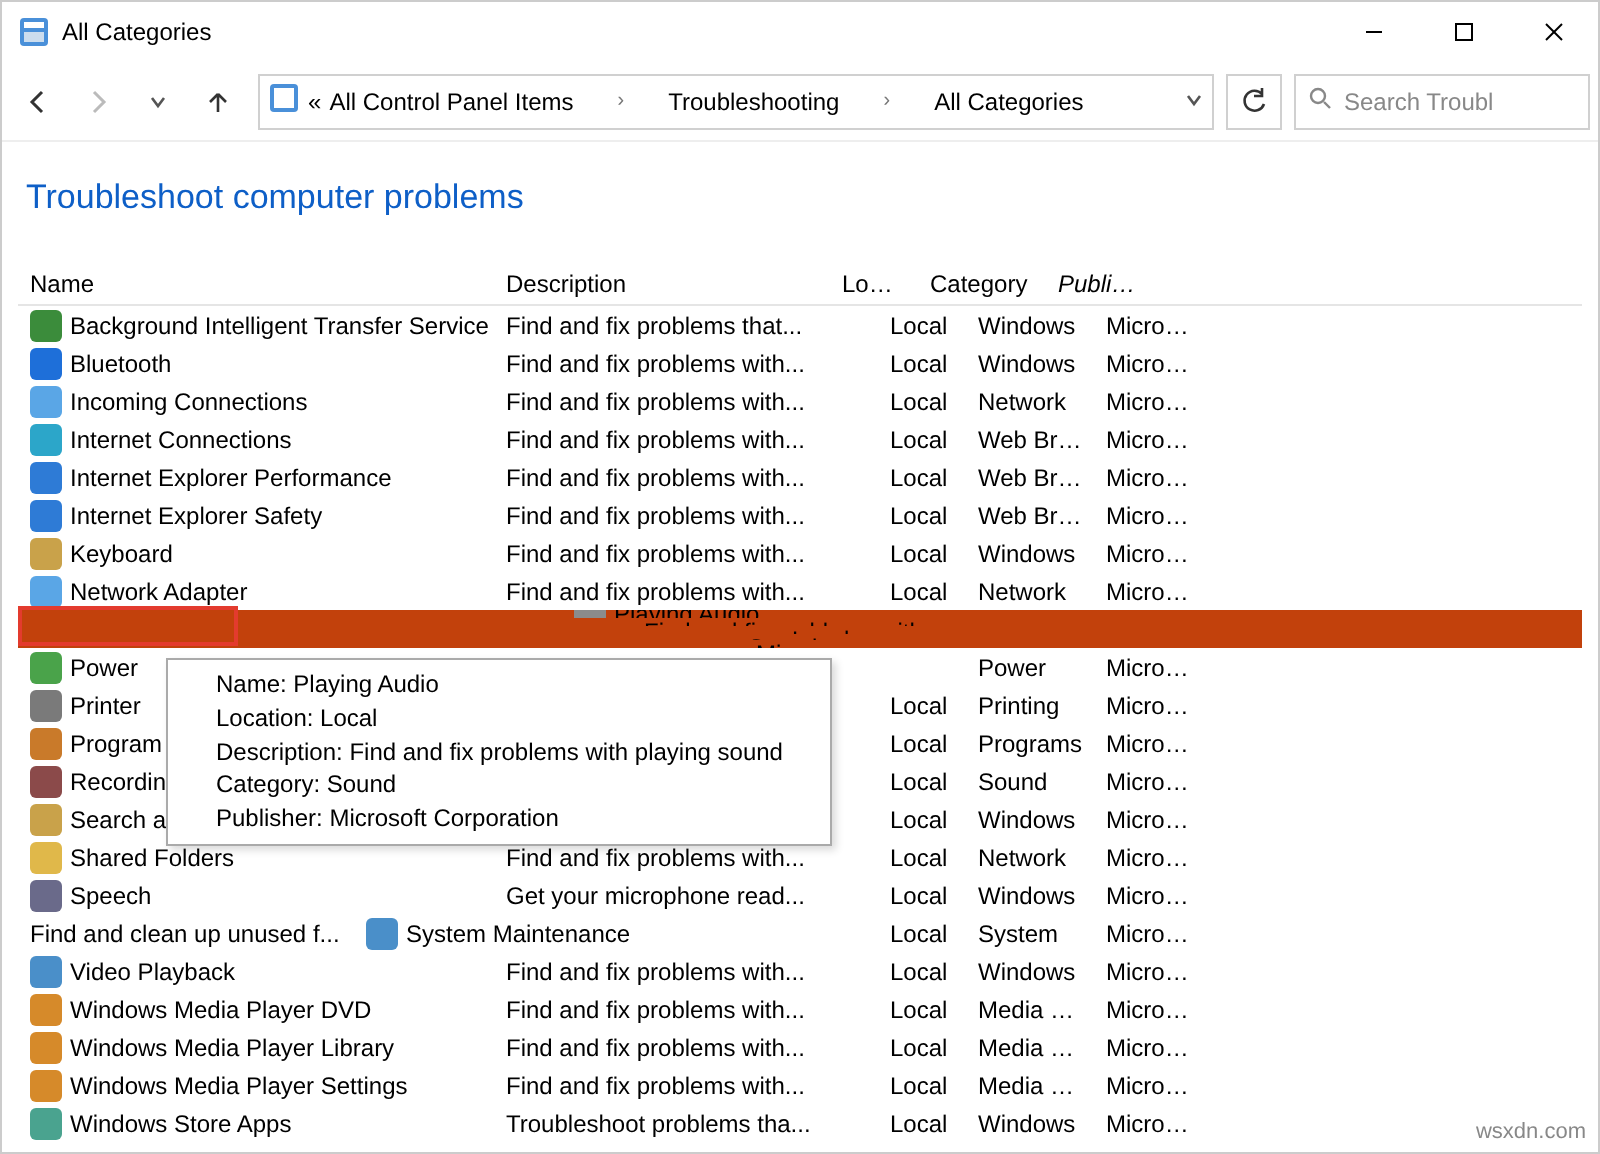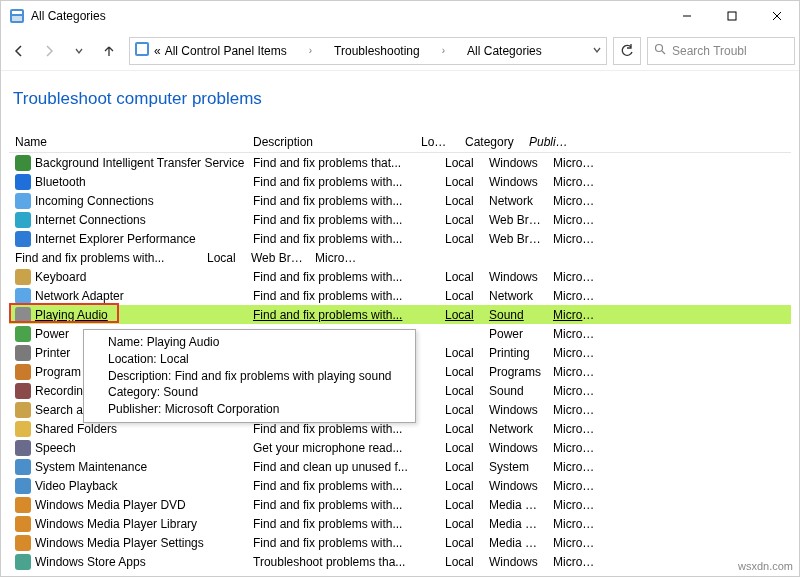--- a/index.html
+++ b/index.html
@@ -30,21 +30,21 @@
   .col { padding:0 6px; border-right:1px solid transparent; white-space:nowrap; overflow:hidden; text-overflow:ellipsis; }
   .col.c-name { width: 238px; }
   .col.c-desc { width: 168px; }
   .col.c-loc { width: 44px; }
   .col.c-cat { width: 64px; }
   .col.c-pub { width: 56px; font-style: italic; }
 
   .rows {}
   .row { display:flex; height: 19px; align-items:center; font-size:12px; }
   .row.high .cell { text-decoration:underline; }
-  .row.high { background:#bef264; }
+  .row.high { background:#c2410c;flex-direction:column; }
   .cell { padding:0 6px; white-space:nowrap; overflow:hidden; text-overflow:ellipsis; }
   .cell.c-name { width:238px; display:flex; align-items:center; gap:4px; }
   .cell.c-desc { width:168px; }
   .cell.c-loc { width:44px;margin-left:24px; }
   .cell.c-cat { width:64px; }
   .cell.c-pub { width:56px; }
   .ricon { width:16px; height:16px; flex-shrink:0; }
 
   .tooltip { position:absolute; left:82px; top:328px; background:#fff; border:1px solid #aaa; padding:4px 24px; font-size:12px; box-shadow:2px 2px 4px rgba(0,0,0,0.15); z-index:10; line-height:1.4; }
 
@@ -199,20 +199,24 @@
           <div class="cell c-name">
             <span class="ricon"><span class="blob" style="background:#2e7bd6"></span></span>
             <span>Internet Explorer Performance</span>
           </div>
           <div class="cell c-desc">Find and fix problems with...</div>
           <div class="cell c-loc">Local</div>
           <div class="cell c-cat">Web Bro...</div>
           <div class="cell c-pub">Microso...</div>
         </div>
         <div class="row">
+          <div class="cell c-name">
+            <span class="ricon"><span class="blob" style="background:#2e7bd6"></span></span>
+            <span>Internet Explorer Safety</span>
+          </div>
           <div class="cell c-desc">Find and fix problems with...</div>
           <div class="cell c-loc">Local</div>
           <div class="cell c-cat">Web Bro...</div>
           <div class="cell c-pub">Microso...</div>
         </div>
         <div class="row">
           <div class="cell c-name">
             <span class="ricon"><span class="blob" style="background:#c9a24a"></span></span>
             <span>Keyboard</span>
           </div>
@@ -305,25 +309,25 @@
           <div class="cell c-name">
             <span class="ricon"><span class="blob" style="background:#6a6a8a"></span></span>
             <span>Speech</span>
           </div>
           <div class="cell c-desc">Get your microphone read...</div>
           <div class="cell c-loc">Local</div>
           <div class="cell c-cat">Windows</div>
           <div class="cell c-pub">Microso...</div>
         </div>
         <div class="row">
+          <div class="cell c-desc">Find and clean up unused f...</div>
           <div class="cell c-name">
             <span class="ricon"><span class="blob" style="background:#4a8fc9"></span></span>
             <span>System Maintenance</span>
           </div>
-          <div class="cell c-desc">Find and clean up unused f...</div>
           <div class="cell c-loc">Local</div>
           <div class="cell c-cat">System</div>
           <div class="cell c-pub">Microso...</div>
         </div>
         <div class="row">
           <div class="cell c-name">
             <span class="ricon"><span class="blob" style="background:#4a8fc9"></span></span>
             <span>Video Playback</span>
           </div>
           <div class="cell c-desc">Find and fix problems with...</div>

